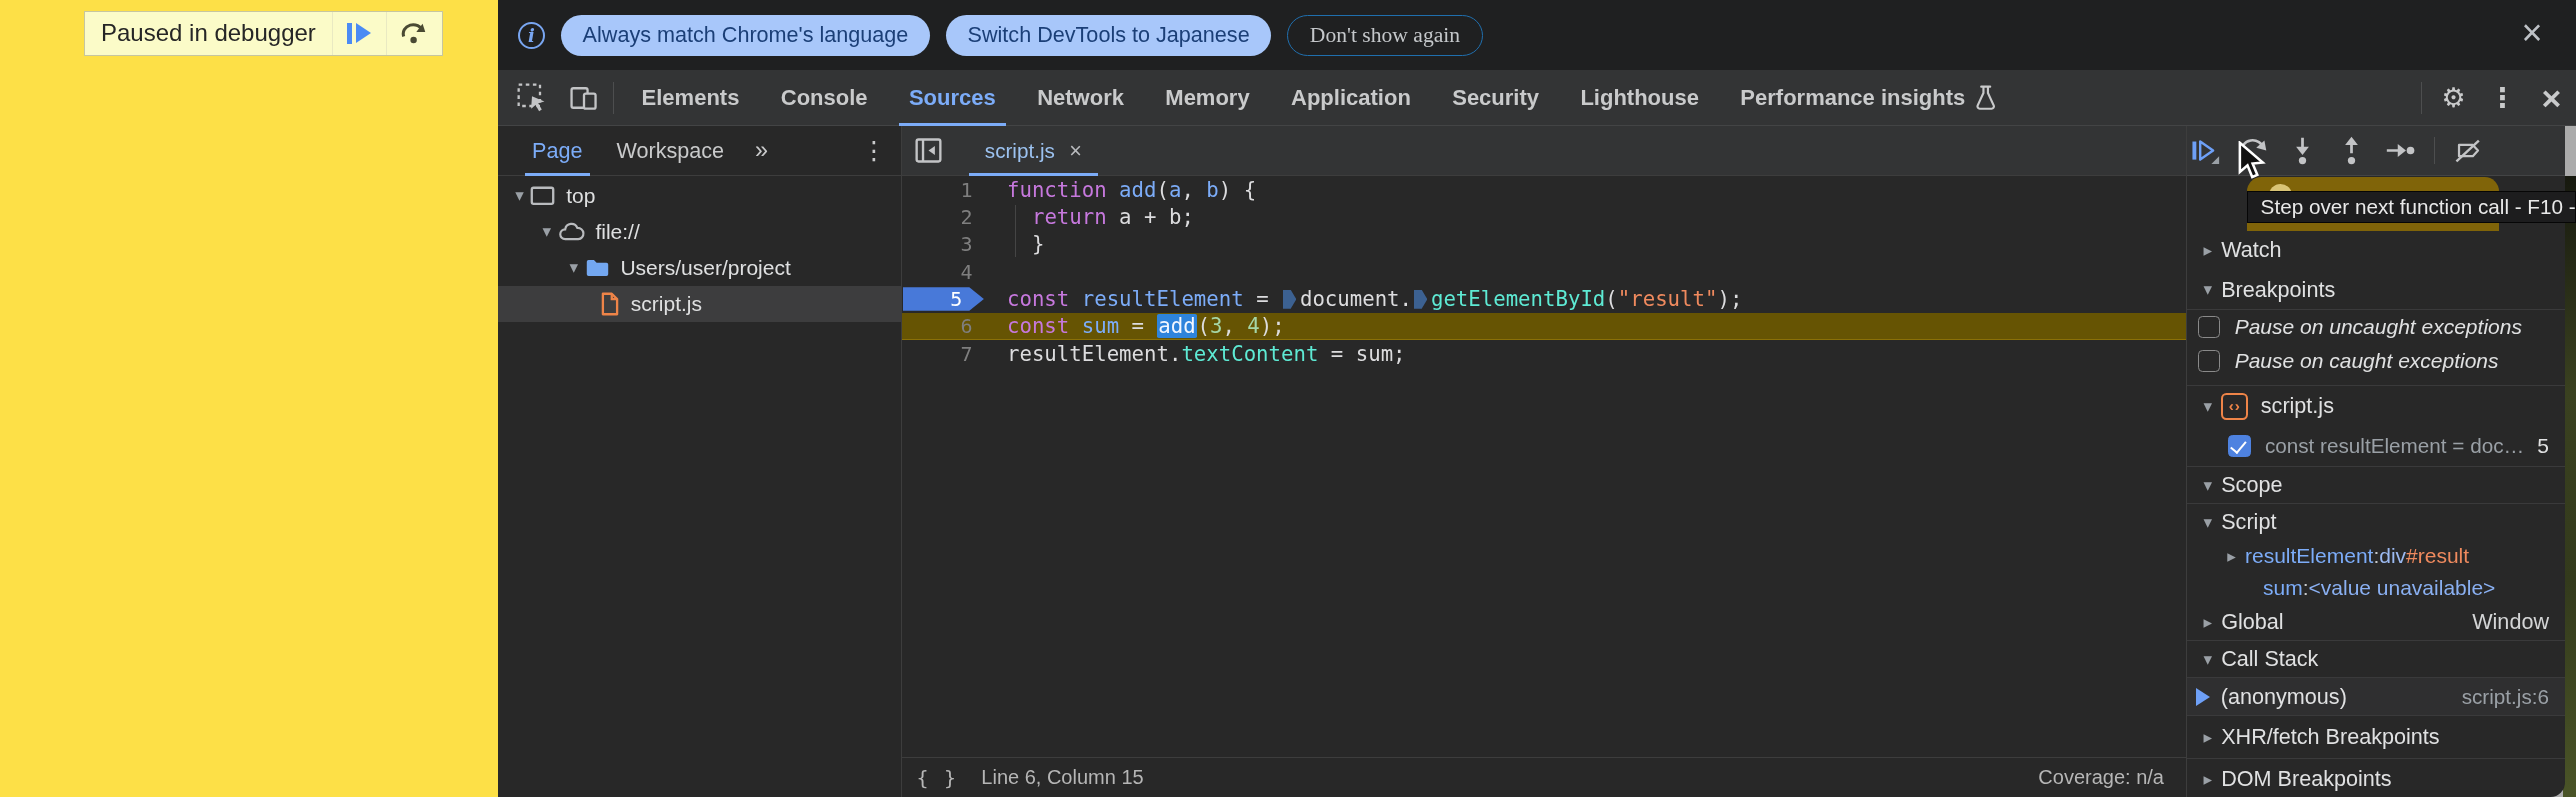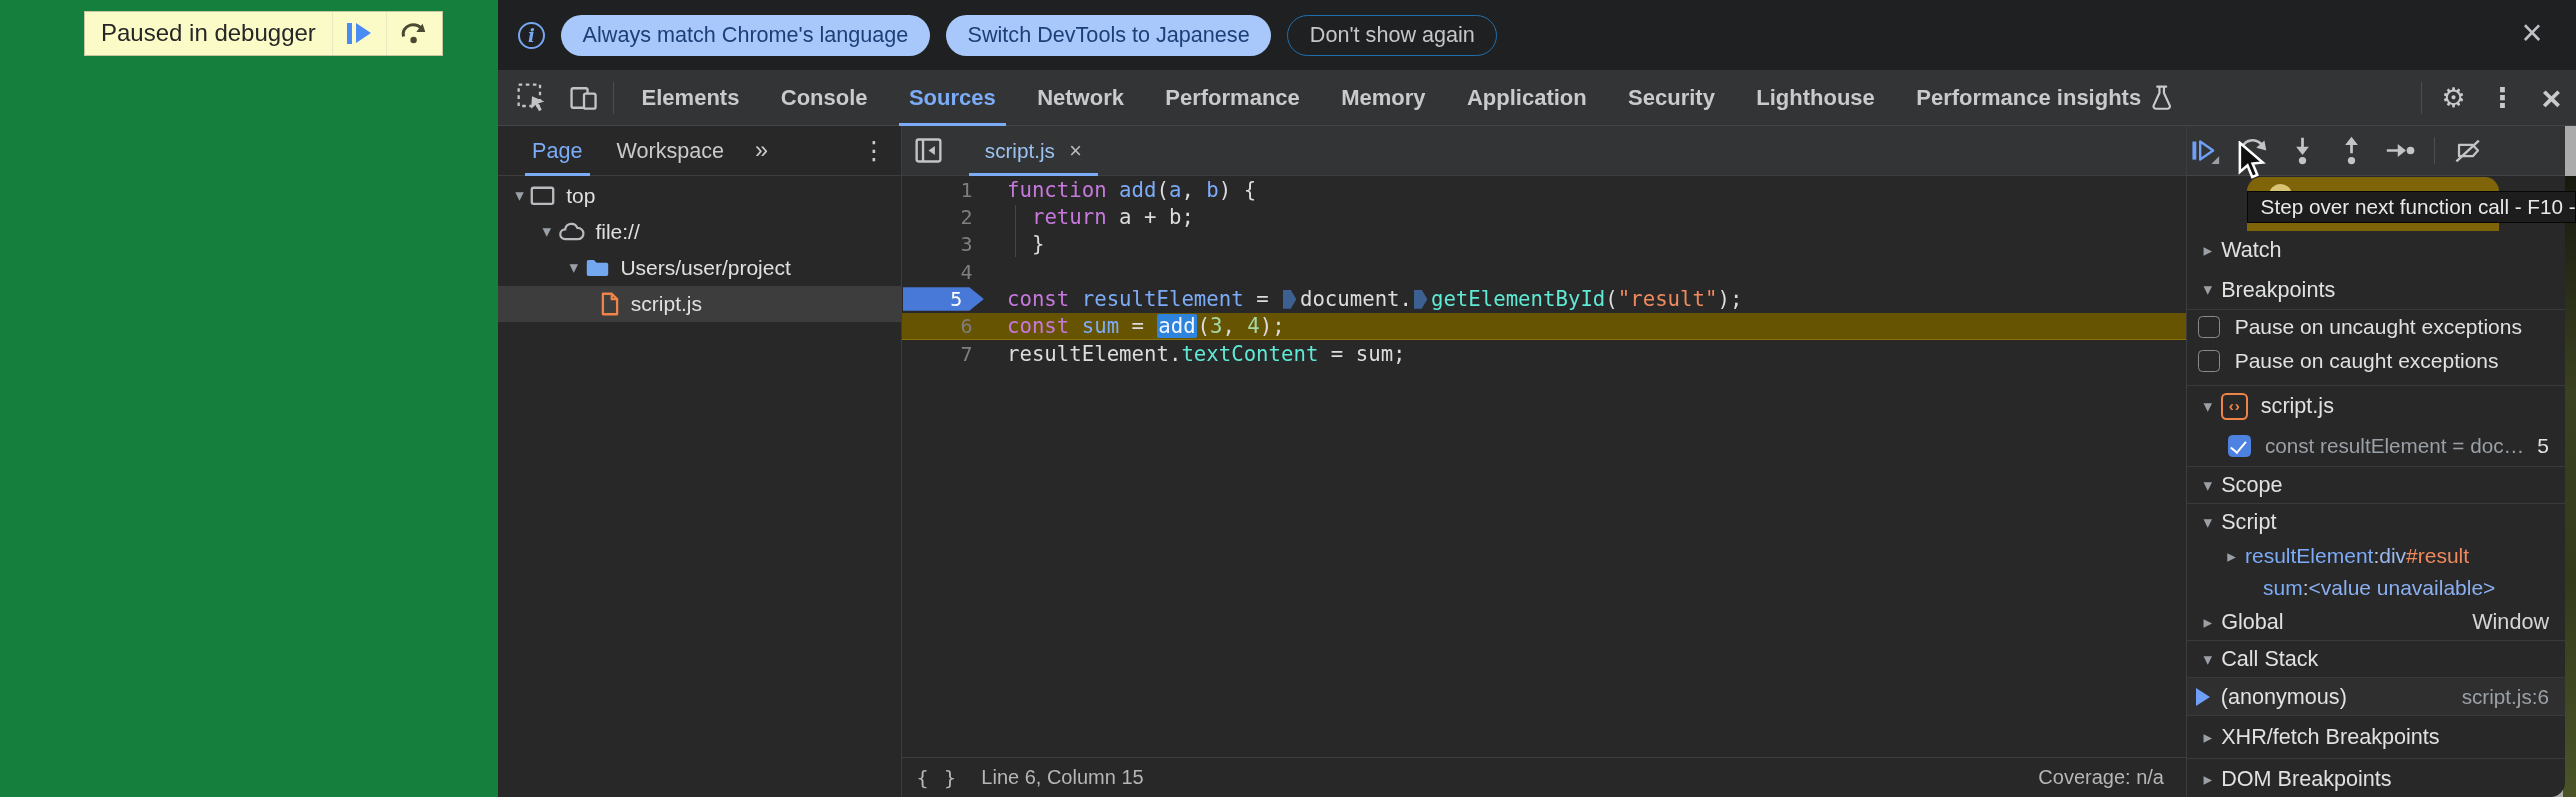--- a/index.html
+++ b/index.html
@@ -1,21 +1,21 @@
 <!DOCTYPE html>
 <html style="font-size:14.4px"><head>
 <meta charset="utf-8">
 <style>
   * { margin:0; padding:0; box-sizing:border-box; }
   html,body { width:2576px; height:797px; overflow:hidden; }
   body { position:relative; background:#ababab; font-family:"Liberation Sans","DejaVu Sans",sans-serif; }
   svg { display:block; }
 
   
-  .page-area { position:absolute; left:0; top:0; width:594px; height:797px; background:#15803d; }
+  .page-area { position:absolute; left:0; top:0; width:594px; height:797px; background:#fde047; }
   .paused-banner { position:absolute; left:84px; top:10.8px; height:45px; display:flex; align-items:stretch;
     background:#fbfbc8; border:0.9px solid #c6c6a0; }
   .paused-banner .seg { display:flex; align-items:center; padding:0 14.4px; }
   .paused-banner .seg + .seg { border-left:1.8px solid #e9e9c2; }
   .paused-banner .txt { font-size:24px; color:#262626; padding:0 16px; }
   .play-glyph { display:flex; align-items:center; gap:4.5px; }
   .play-glyph .bar { width:4.5px; height:21.6px; background:#4b8bf4; }
   .play-glyph .tri { width:0; height:0; border-left:15.3px solid #4b8bf4; border-top:10.8px solid transparent; border-bottom:10.8px solid transparent; }
 
   
@@ -23,21 +23,21 @@
     background:linear-gradient(180deg,#17190f 0%,#3a4120 35%,#333a1c 65%,#4a5427 100%); }
   .devtools { position:absolute; left:498px; top:0; width:2078px; height:797px; z-index:1; }
 
   
   .notif-bar { position:absolute; left:0; top:0; width:2078px; height:70px; background:#1f2021; display:flex; align-items:center; }
   .info-icon { width:27px; height:27px; border:2.2px solid #79a6f1; border-radius:50%; color:#79a6f1;
     font-size:18px; font-weight:bold; display:flex; align-items:center; justify-content:center; margin-left:20px; font-family:"DejaVu Serif",serif; font-style:italic;}
   .notif-msg { color:#e8eaed; font-size:22.5px; margin-left:14.4px; }
   .pill { height:41px; border-radius:20.7px; display:flex; align-items:center; padding:0 21.6px; font-size:21.6px; margin-left:16px; }
   .pill.filled { background:#a8c7fa; color:#1b3f77; }
-  .pill.outline { background:transparent; border:1.8px solid #1f6fae; color:#c4c7ca; }
+  .pill.outline { background:transparent; border:1.8px solid #1f6fae; color:#c4c7ca;font-family:Liberation Serif, serif; }
   .notif-close { position:absolute; right:23.4px; top:12.6px; width:41px; height:41px; color:#bdc1c6; font-size:36px;
     display:flex; align-items:center; justify-content:center; }
 
   
   .toolbar { position:absolute; left:0; top:70px; width:2078px; height:56px; background:#333435;
     border-bottom:0.9px solid #434445; display:flex; align-items:center;font-weight:bold; }
   .tb-icon { margin-left:16px; display:flex; align-items:center; justify-content:center; width:36px; height:41px; }
   .tb-divider { width:0.9px; height:32px; background:#4d4e4f; margin:0 7.2px 0 10.8px; }
   .dt-tab { padding:0 20.7px; height:56px; display:flex; align-items:center; gap:9px; font-size:22px; color:#c9cacb; position:relative; }
   .dt-tab.selected { color:#7cacf8; }
@@ -96,21 +96,21 @@
   
   .debug-panel { position:absolute; left:1688px; top:0; width:379px; height:671px; border-left:0.9px solid #3d3d3d; font-size:21.6px; color:#e0e1e2; }
   .controls { height:50px; background:#333435; border-bottom:0.9px solid #434445; display:flex; align-items:center; }
   .ctrl { width:31px; height:31px; margin-left:18px; display:flex; align-items:center; justify-content:center; flex:none; }
   .ctrl:first-child { margin-left:1.8px; }
   .ctrl-divider { width:0.9px; height:27px; background:#4d4e4f; margin-left:18px; }
   .sect-row { display:flex; align-items:center; position:relative; }
   .arr { width:27px; text-align:center; color:#9aa0a6; font-size:17px; flex:none; margin-left:7.2px; }
   .row-watch { height:40px; margin-top:54px; }
   .row-bph { height:40px; border-bottom:0.9px solid #3a3a3b; }
-  .cb-row { height:34px; display:flex; align-items:center; font-size:21px; }
+  .cb-row { height:34px; display:flex; align-items:center; font-size:21px;font-style:italic; }
   .cb-row:first-of-type { margin-top:7.2px; }
   .checkbox { width:22.5px; height:22.5px; border:1.8px solid #8a8a8a; border-radius:4.5px; margin-left:10.8px; margin-right:14.4px; flex:none; }
   .checkbox.checked { background:#4e82e0; border-color:#4e82e0; position:relative; }
   .checkbox.checked::after { content:""; position:absolute; left:5.4px; top:1.8px; width:7.2px; height:12.6px;
     border:solid #fff; border-width:0 2.7px 2.7px 0; transform:rotate(40deg); }
   .bp-group { border-top:0.9px solid #3a3a3b; margin-top:7.2px; }
   .bp-grouprow { height:40px; display:flex; align-items:center; }
   .js-icon { width:27px; height:27px; border:2.2px solid #ee8448; border-radius:5.4px; color:#ee8448;
     font-size:15.3px; display:flex; align-items:center; justify-content:center; margin-right:12.6px; flex:none; font-weight:bold; letter-spacing:0.9px;}
   .bp-entry { height:40px; display:flex; align-items:center; }
@@ -203,23 +203,20 @@
         <div class="dt-tab">
           <span>Console</span>
         </div>
         <div class="dt-tab selected">
           <span>Sources</span>
         </div>
         <div class="dt-tab">
           <span>Network</span>
         </div>
         <div class="dt-tab">
-          <span>Performance</span>
-        </div>
-        <div class="dt-tab">
           <span>Memory</span>
         </div>
         <div class="dt-tab">
           <span>Application</span>
         </div>
         <div class="dt-tab">
           <span>Security</span>
         </div>
         <div class="dt-tab">
           <span>Lighthouse</span>

